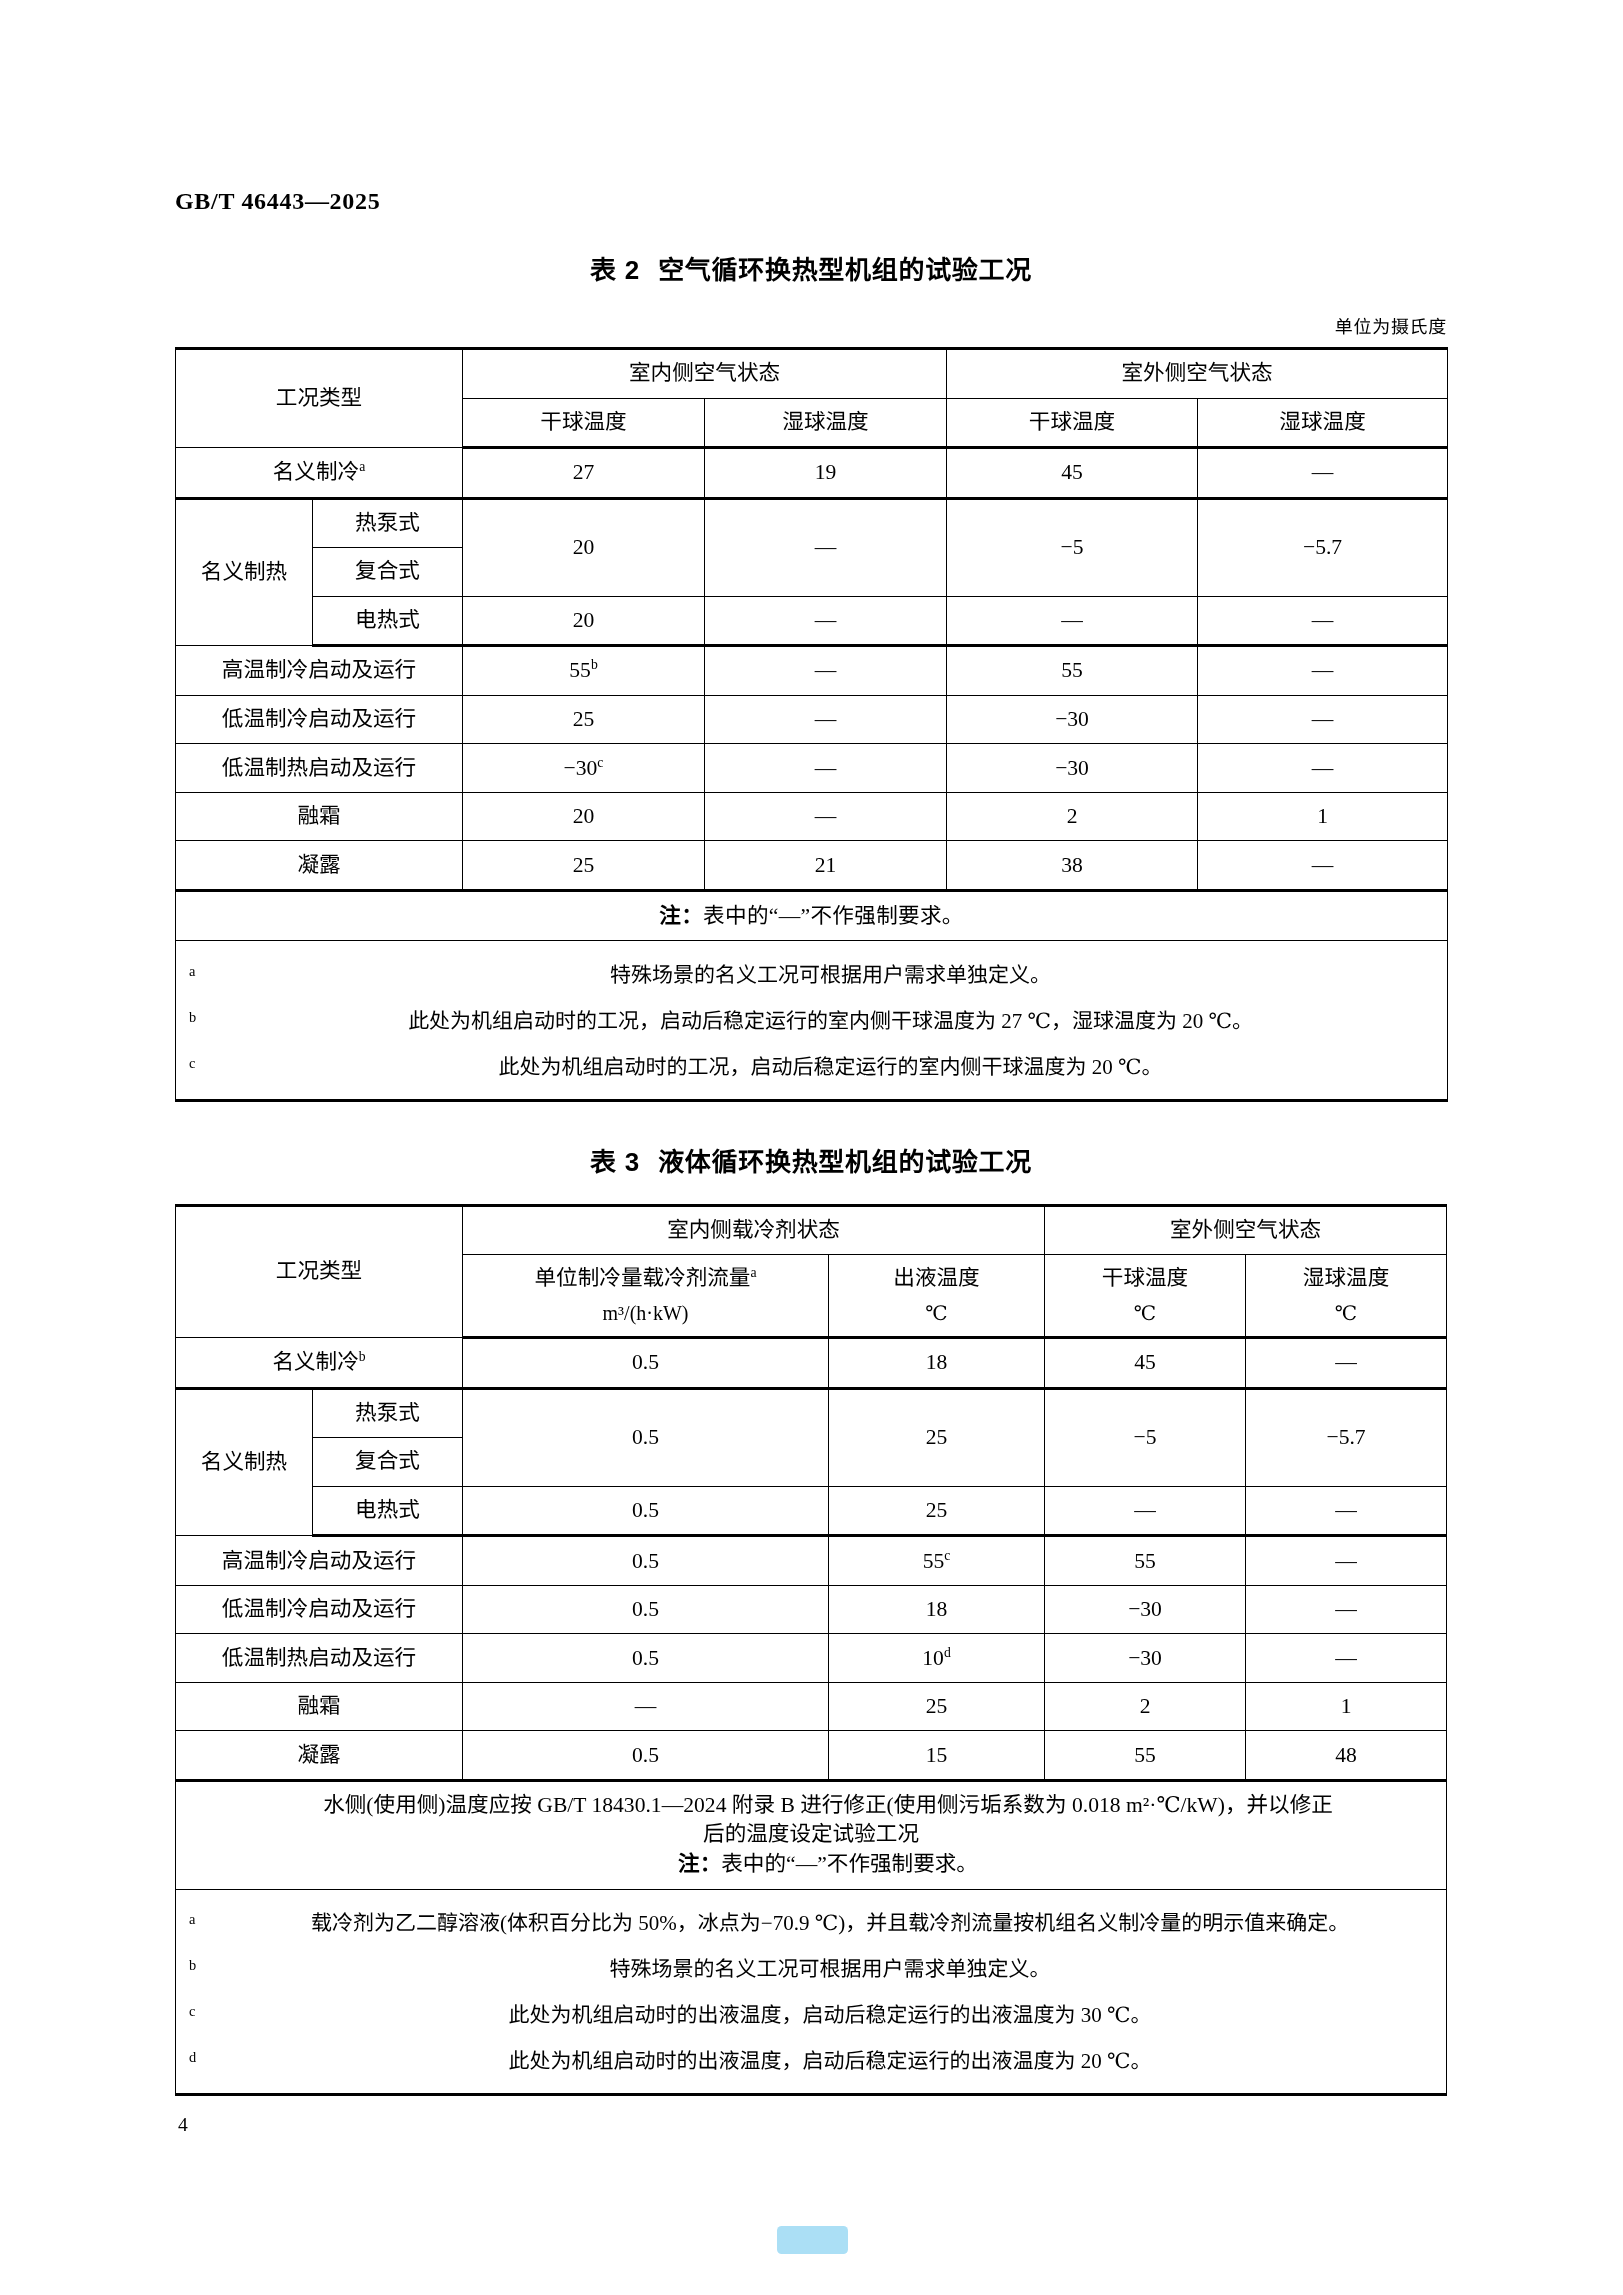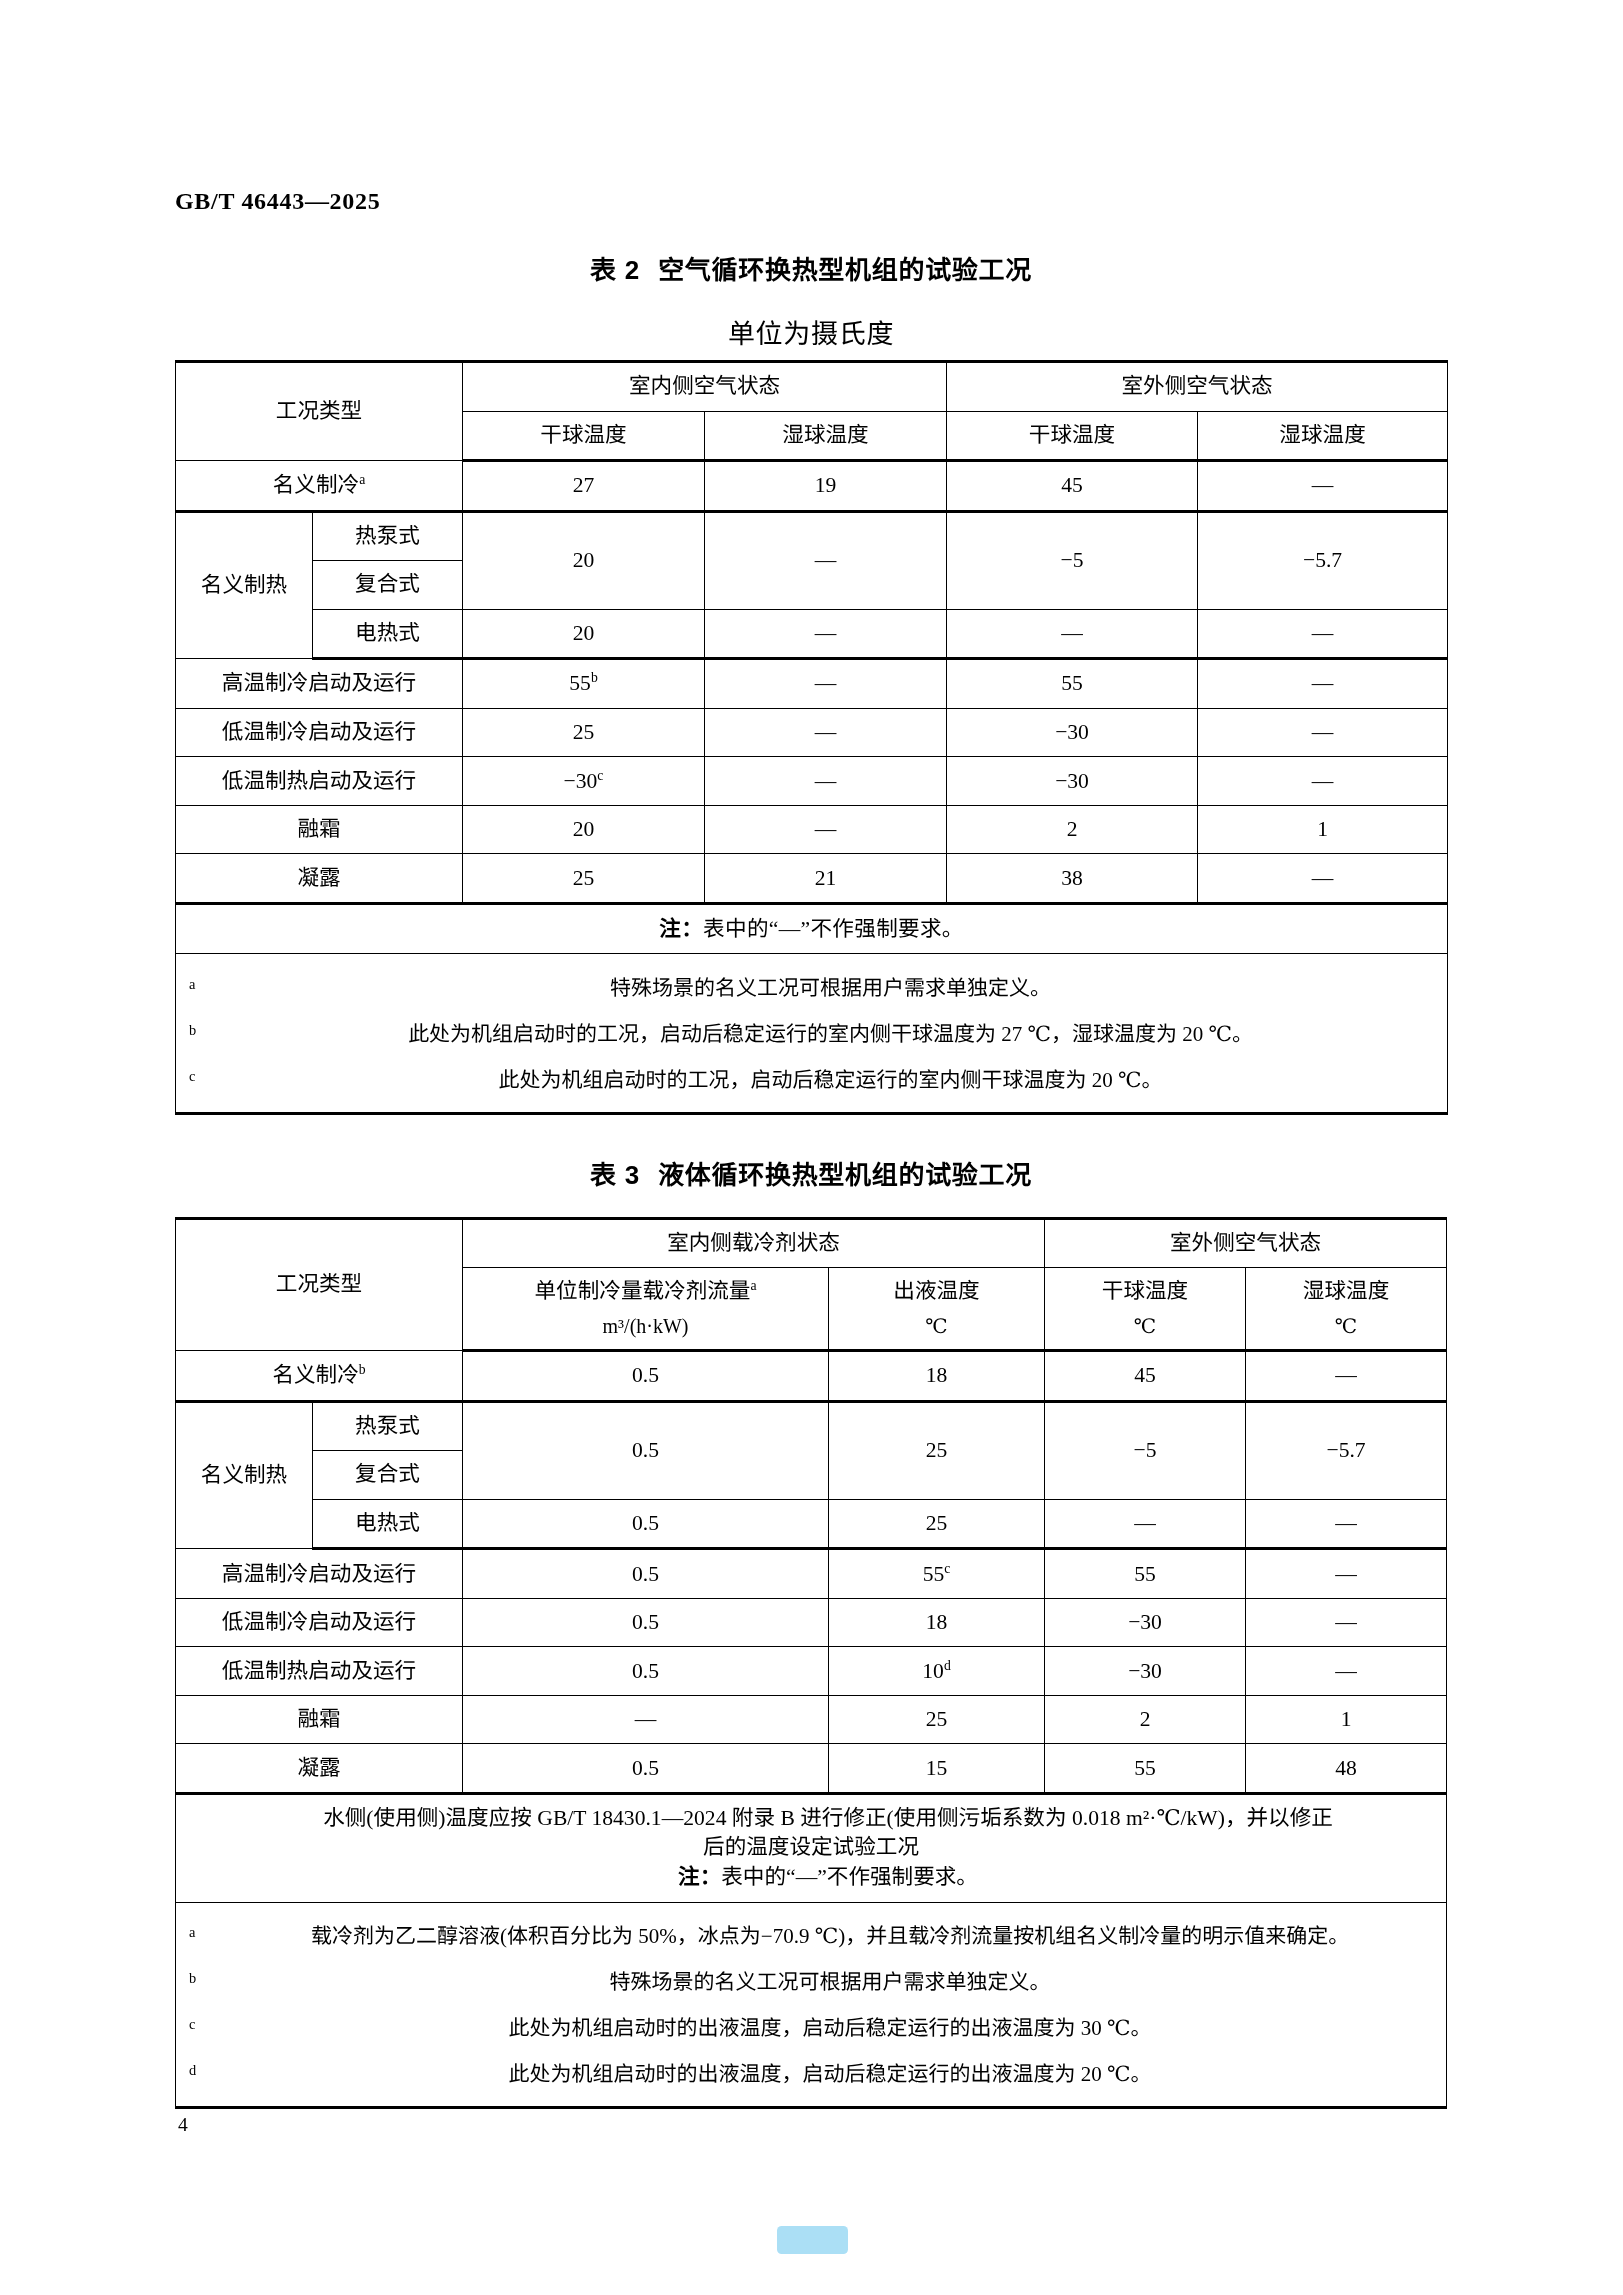--- a/index.html
+++ b/index.html
@@ -45,22 +45,22 @@
     font-family: "Liberation Sans", sans-serif;
     font-weight: bold;
     font-size: 26px;
     letter-spacing: 0.7px;
     margin: 0 0 0 0;
     padding: 0;
   }
   .table-caption .cap-gap { display:inline-block; width: 18.3px; }
 
   .unit-note {
-    text-align: center;
-    font-size: 27px;
+    text-align: right;
+    font-size: 18px;
     margin-top: 26px;
     margin-bottom: 9.2px;
     letter-spacing: 0.7px;
   }
 
   
   table.std {
     width: 1272px;
     border-collapse: collapse;
     table-layout: fixed;

